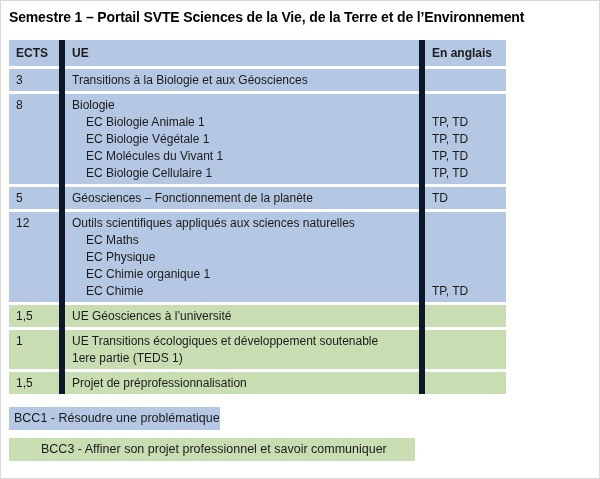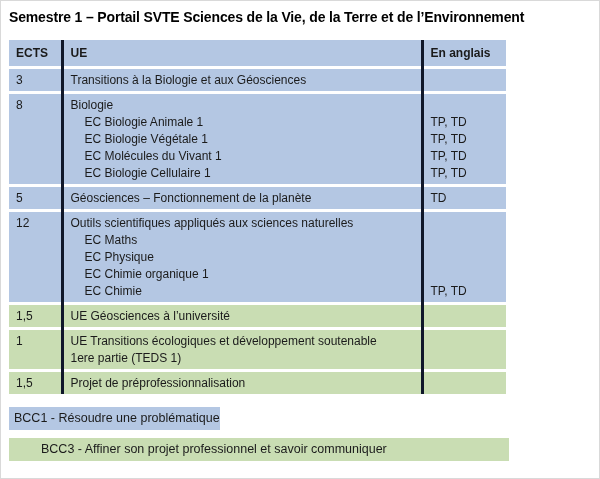--- a/index.html
+++ b/index.html
@@ -35,40 +35,40 @@
   table.course-table col.c-ue   { width: 360px; }
   table.course-table col.c-en   { width: 84px; }
   table.course-table td {
     vertical-align: top;
     font-size: 12px;
     line-height: 17px;
     padding: 3px 4px 2px 7px;
     color: var(--text);
     overflow: hidden;
   }
-  table.course-table td + td { border-left: 3px solid #0f172a; margin-top: 28px; }
+  table.course-table td + td { border-left: 6px solid #0f172a; margin-top: 28px; }
   table.course-table tr + tr td { border-top: 3px solid #fff; }
   tr.blue td  { background: var(--blue); }
   tr.green td { background: var(--green); }
   tr.head td {
     font-weight: bold;
     padding-top: 5px;
     padding-bottom: 4px;
   }
   td.ects { padding-left: 8px; }
   .line { white-space: nowrap; }
   .line.indent { padding-left: 14px; }
   .badge {
     font-size: 12.5px;
     line-height: 17px;
     padding: 3px 8px 3px 5px;
     white-space: nowrap;
   }
   .badge.blue  { background: var(--blue);  width: 211px; margin-top: 13px; }
-  .badge.green { background: var(--green); width: 500px; margin-top: 8px; padding-left: 32px; }
+  .badge.green { background: var(--green); width: 406px; margin-top: 8px; padding-left: 32px; }
 </style>
 </head>
 <body>
 
 <div class="page">
 
   <div class="title">Semestre 1 – Portail SVTE Sciences de la Vie, de la Terre et de l’Environnement</div>
 
   <table class="course-table">
     <colgroup>

